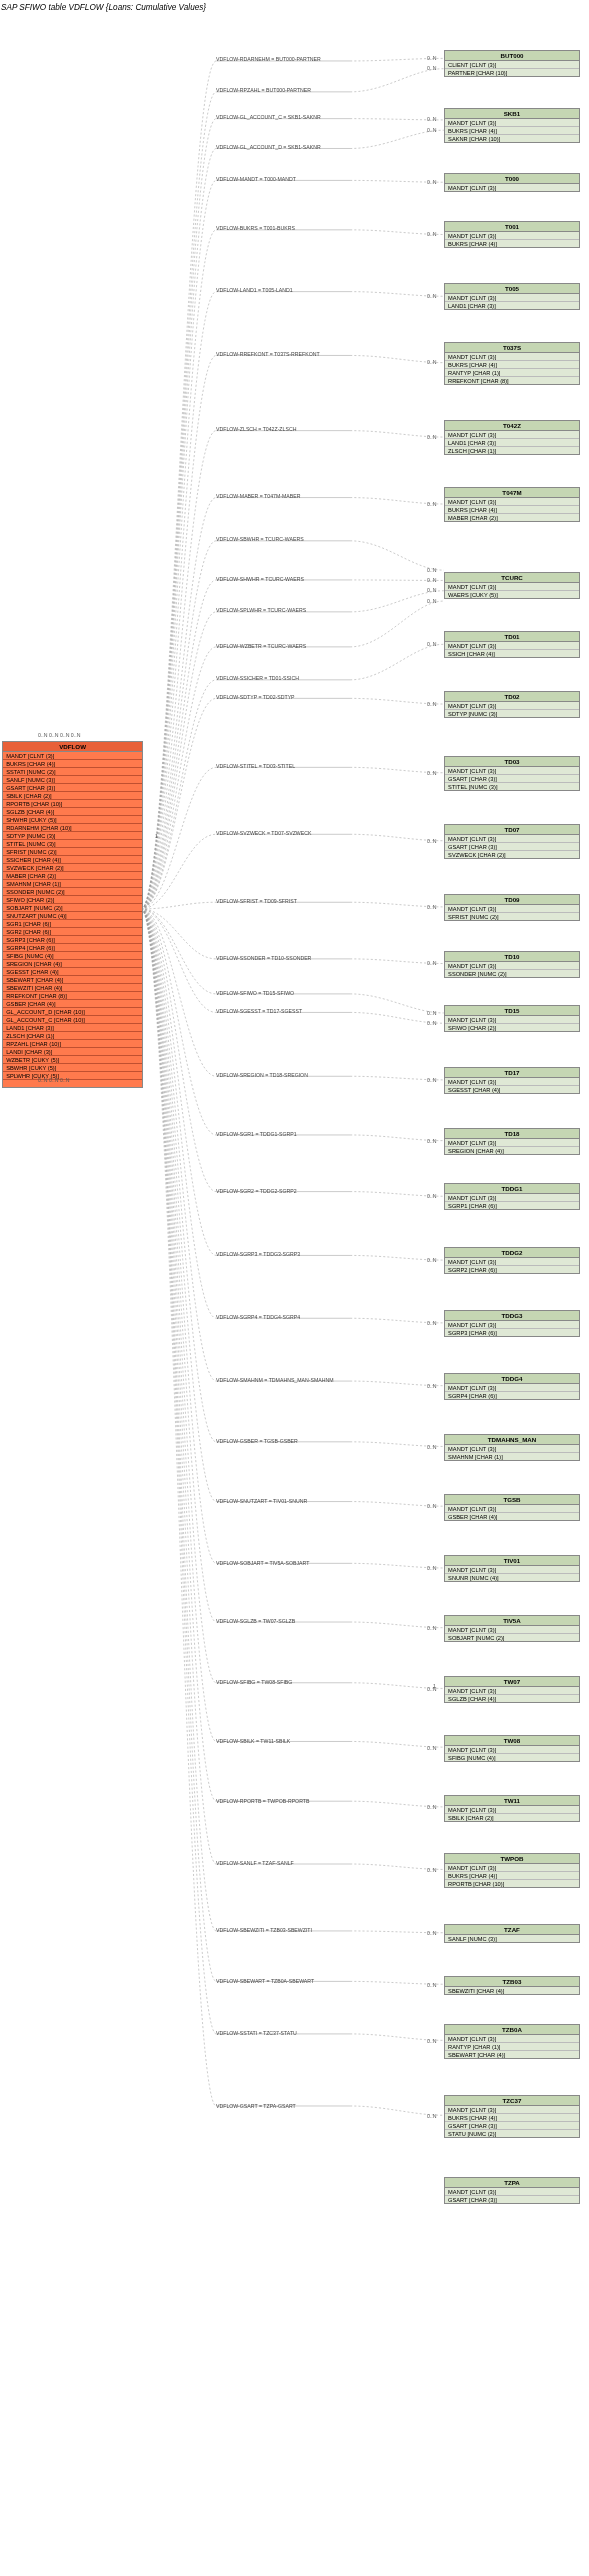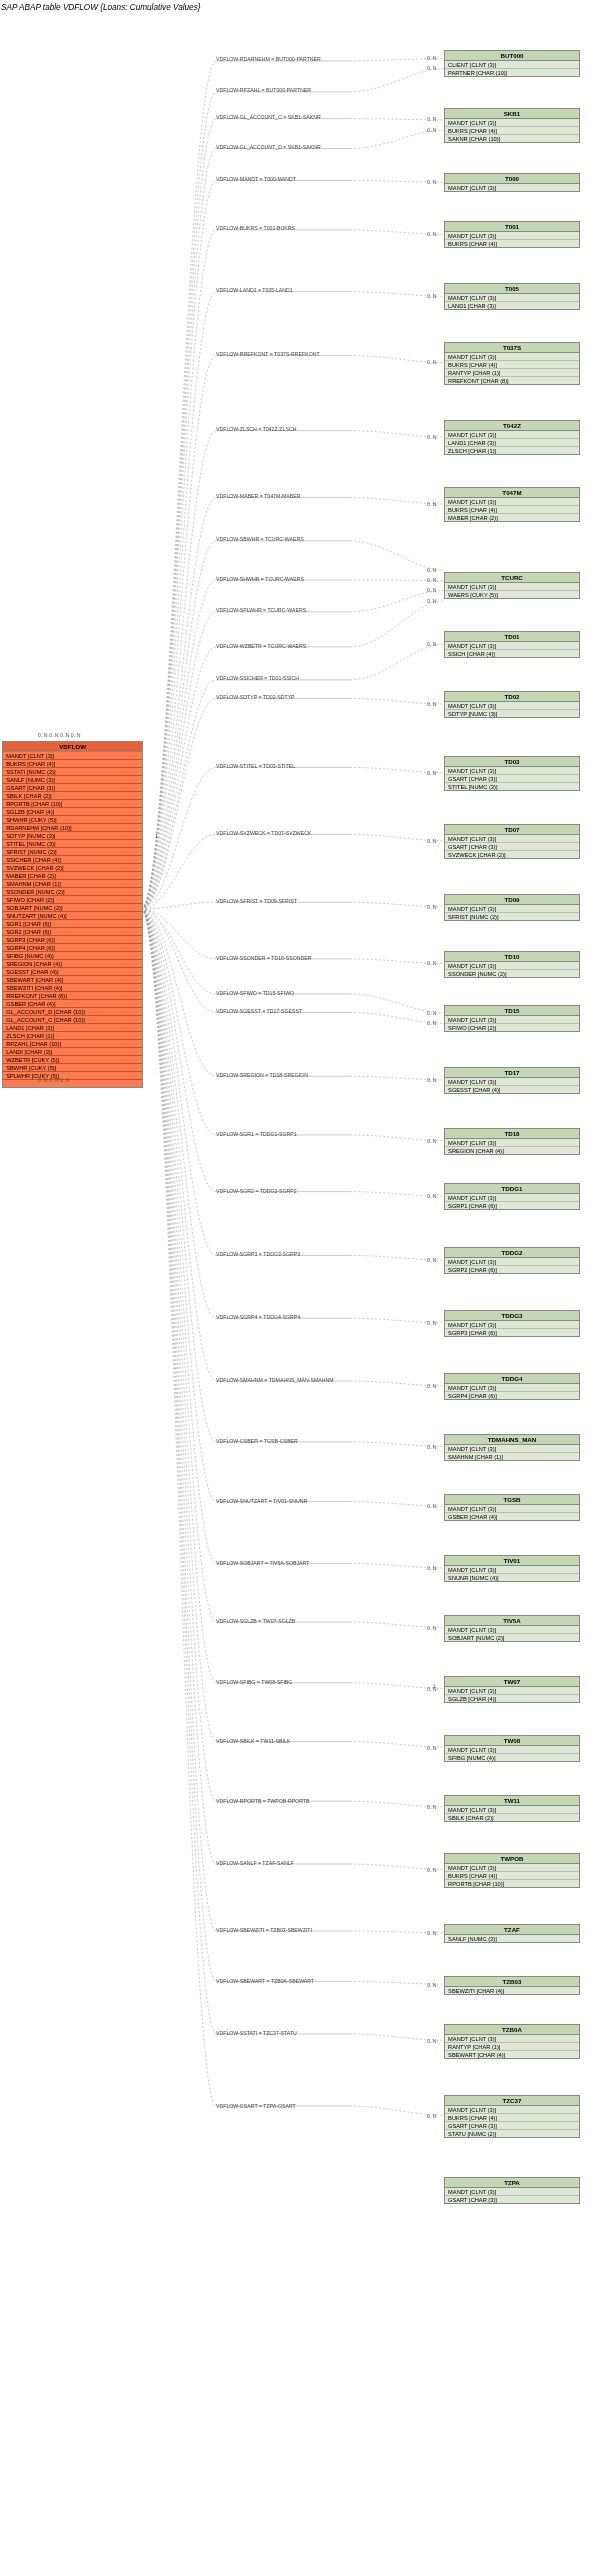--- a/index.html
+++ b/index.html
@@ -12,21 +12,21 @@
   .box .row:last-child{border-bottom:none}
   .vdflow{background:#ff7a4d}
   .vdflow .hdr{background:#e86038}
   .vdflow .row{border-bottom:0.5px solid #c05030}
   .edge-lbl{position:absolute;font-size:5.2px;color:#444;white-space:nowrap}
   .card{position:absolute;font-size:5.2px;color:#555}
 </style>
 </head>
 <body>
 
-<div class="title">SAP ABAP table VDFLOW {Loans: Cumulative Values}</div>
+<div class="title">SAP SFIWO table VDFLOW {Loans: Cumulative Values}</div>
 <div class="wrap" id="wrap">
   <svg id="svg" width="589" height="2658" viewBox="0 0 1144 5160">
       <path d="M 274 1735 C 334 1735 360 88 420 88" fill="none" stroke="#999" stroke-width="1" stroke-dasharray="4 4"></path>
       <path d="M 420 88 L 680 88" fill="none" stroke="#999" stroke-width="1"></path>
       <path d="M 680 88 C 750 88 802 83 862 83" fill="none" stroke="#999" stroke-width="1" stroke-dasharray="4 4"></path>
       <path d="M 274 1735 C 334 1735 360 148 420 148" fill="none" stroke="#999" stroke-width="1" stroke-dasharray="4 4"></path>
       <path d="M 420 148 L 680 148" fill="none" stroke="#999" stroke-width="1"></path>
       <path d="M 680 148 C 750 148 802 103 862 103" fill="none" stroke="#999" stroke-width="1" stroke-dasharray="4 4"></path>
       <path d="M 274 1735 C 334 1735 360 200 420 200" fill="none" stroke="#999" stroke-width="1" stroke-dasharray="4 4"></path>
       <path d="M 420 200 L 680 200" fill="none" stroke="#999" stroke-width="1"></path>

